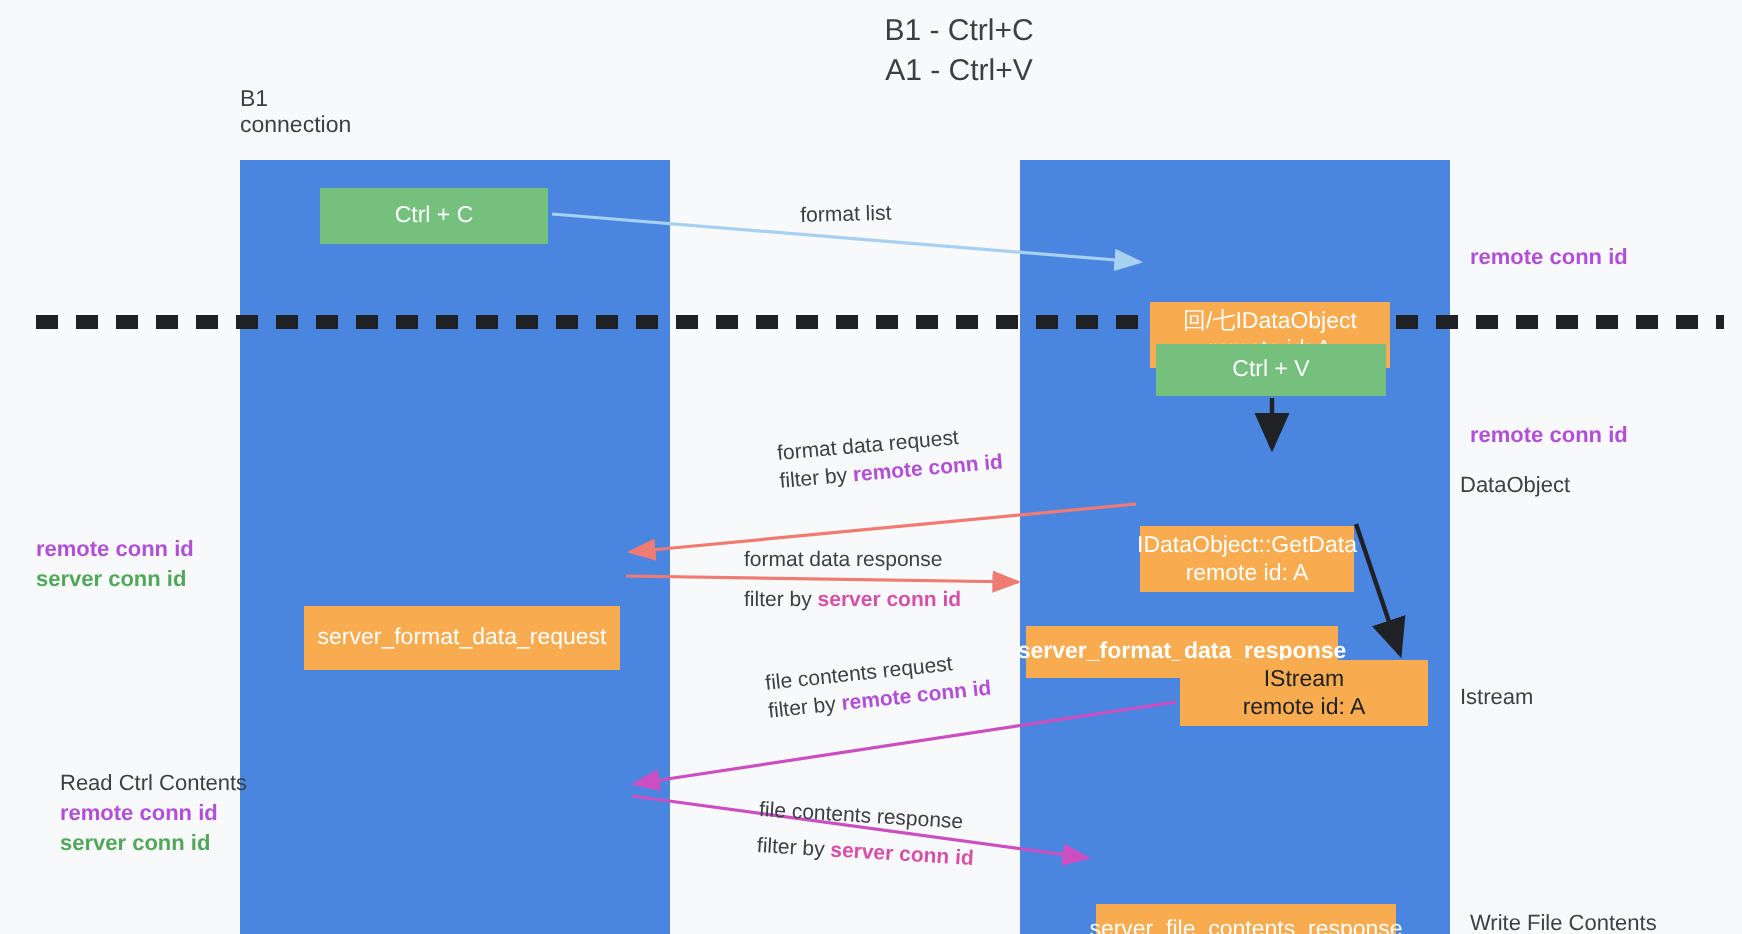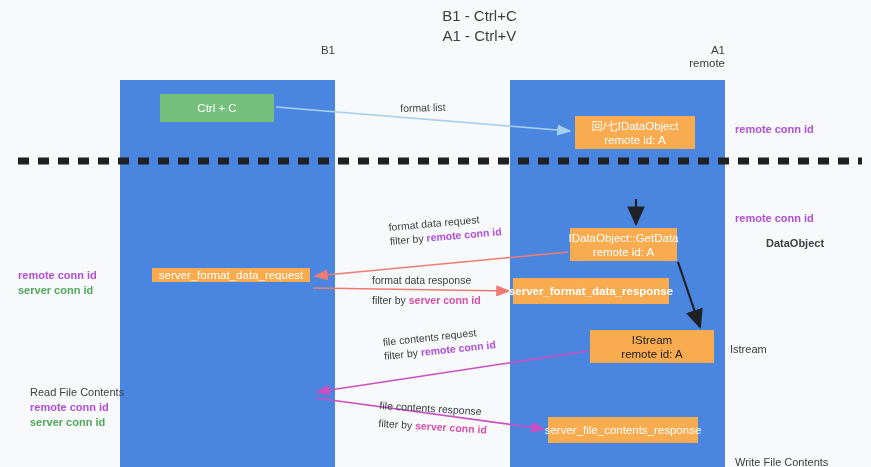--- a/index.html
+++ b/index.html
@@ -15,52 +15,52 @@
 
   .lane{position:absolute;background:#4a86e0;}
   .lane-b1{left:120px;top:80px;width:215px;height:387px;}
   .lane-a1{left:510px;top:80px;width:215px;height:387px;}
 
   .title{
     position:absolute;left:0;top:6px;width:871px;text-align:center;
     font-size:15px;line-height:20px;color:#3c4043;padding-left:44px;
   }
   .col-head{
-    position:absolute;text-align:right;font-size:11.5px;line-height:13px;color:#3c4043;
+    position:absolute;text-align:left;font-size:11.5px;line-height:13px;color:#3c4043;
   }
   .col-head.b1{left:120px;top:44px;width:215px;}
   .col-head.a1{left:510px;top:44px;width:215px;}
 
   .box{
     position:absolute;box-sizing:border-box;
     display:flex;flex-direction:column;align-items:center;justify-content:center;
     font-size:11.5px;line-height:14px;text-align:center;
   }
   .box.green{background:#76c07d;color:#ffffff;}
-  .box.orange{background:#f9ab50;color:#ffffff;}
+  .box.orange{background:#f9ab50;color:#ffffff;margin-top:35px;}
   .box.orange-dark{background:#f9ab50;color:#202124;}
 
   .b-ctrlc{left:160px;top:94px;width:114px;height:28px;align-items:center;}
   .b-idataobject{left:575px;top:116px;width:120px;height:33px;}
   .b-ctrlv{left:578px;top:172px;width:115px;height:26px;}
   .b-getdata{left:570px;top:228px;width:107px;height:33px;}
-  .b-sfdreq{left:152px;top:268px;width:158px;height:14px;justify-content:flex-end;}
+  .b-sfdreq{left:152px;top:268px;width:158px;height:32px;}
   .b-sfdresp{left:513px;top:278px;width:156px;height:26px;font-weight:bold;}
   .b-istream{left:590px;top:330px;width:124px;height:33px;}
   .b-sfcreq{left:150px;top:383px;width:162px;height:26px;}
   .b-sfcresp{left:548px;top:417px;width:150px;height:26px;}
 
   .side{position:absolute;font-size:11px;line-height:15px;}
   .side .purple{color:#b14fd8;font-weight:bold;}
   .side .green{color:#51a85a;font-weight:bold;}
   .side .plain{color:#3c4043;}
 
   .s-rci-1{left:735px;top:122px;}
   .s-rci-2{left:735px;top:211px;}
-  .s-dataobject{left:766px;top:236px;font-weight:bold;}
+  .s-dataobject{left:730px;top:236px;}
   .s-istream{left:730px;top:342px;}
   .s-write{left:735px;top:444px;margin-top:11px;}
   .s-left-1{left:18px;top:268px;}
   .s-left-2{left:30px;top:385px;}
 
   .wire-label{
     position:absolute;font-size:10.5px;line-height:14px;color:#3c4043;
     white-space:nowrap;transform-origin:left top;
   }
   .wire-label .purple{color:#b14fd8;font-weight:bold;}
@@ -115,35 +115,35 @@
     <line x1="316" y1="398" x2="544" y2="429" stroke="#cc4fc2" stroke-width="1.6" marker-end="url(#ah-mag)"></line>
   </svg>
 
   <div class="title">
     <div>B1 - Ctrl+C</div>
     <div>A1 - Ctrl+V</div>
   </div>
 
   <div class="col-head b1">
     <div>B1</div>
-  </div>
-  <div class="col-head a1">
-    <div>A1</div>
-    <div>remote</div>
+    <div>connection</div>
   </div>
 
   <div class="box green b-ctrlc">
     <span>Ctrl + C</span>
   </div>
 
   <div class="box orange b-idataobject">
     <span>回/七IDataObject</span>
     <span>remote id: A</span>
   </div>
 
+  <div class="box green b-ctrlv">
+    <span>Ctrl + V</span>
+  </div>
 
   <div class="box orange b-getdata">
     <span>IDataObject::GetData</span>
     <span>remote id: A</span>
   </div>
 
   <div class="box orange b-sfdreq">
     <span>server_format_data_request</span>
   </div>
 
@@ -214,18 +214,18 @@
   <div class="side s-write">
     <span class="plain">Write File Contents</span>
   </div>
 
   <div class="side s-left-1">
     <div class="purple">remote conn id</div>
     <div class="green">server conn id</div>
   </div>
 
   <div class="side s-left-2">
-    <div class="plain">Read File Contents</div>
+    <div class="plain">Read Ctrl Contents</div>
     <div class="purple">remote conn id</div>
     <div class="green">server conn id</div>
   </div>
 
 </div>
 
 </body></html>

